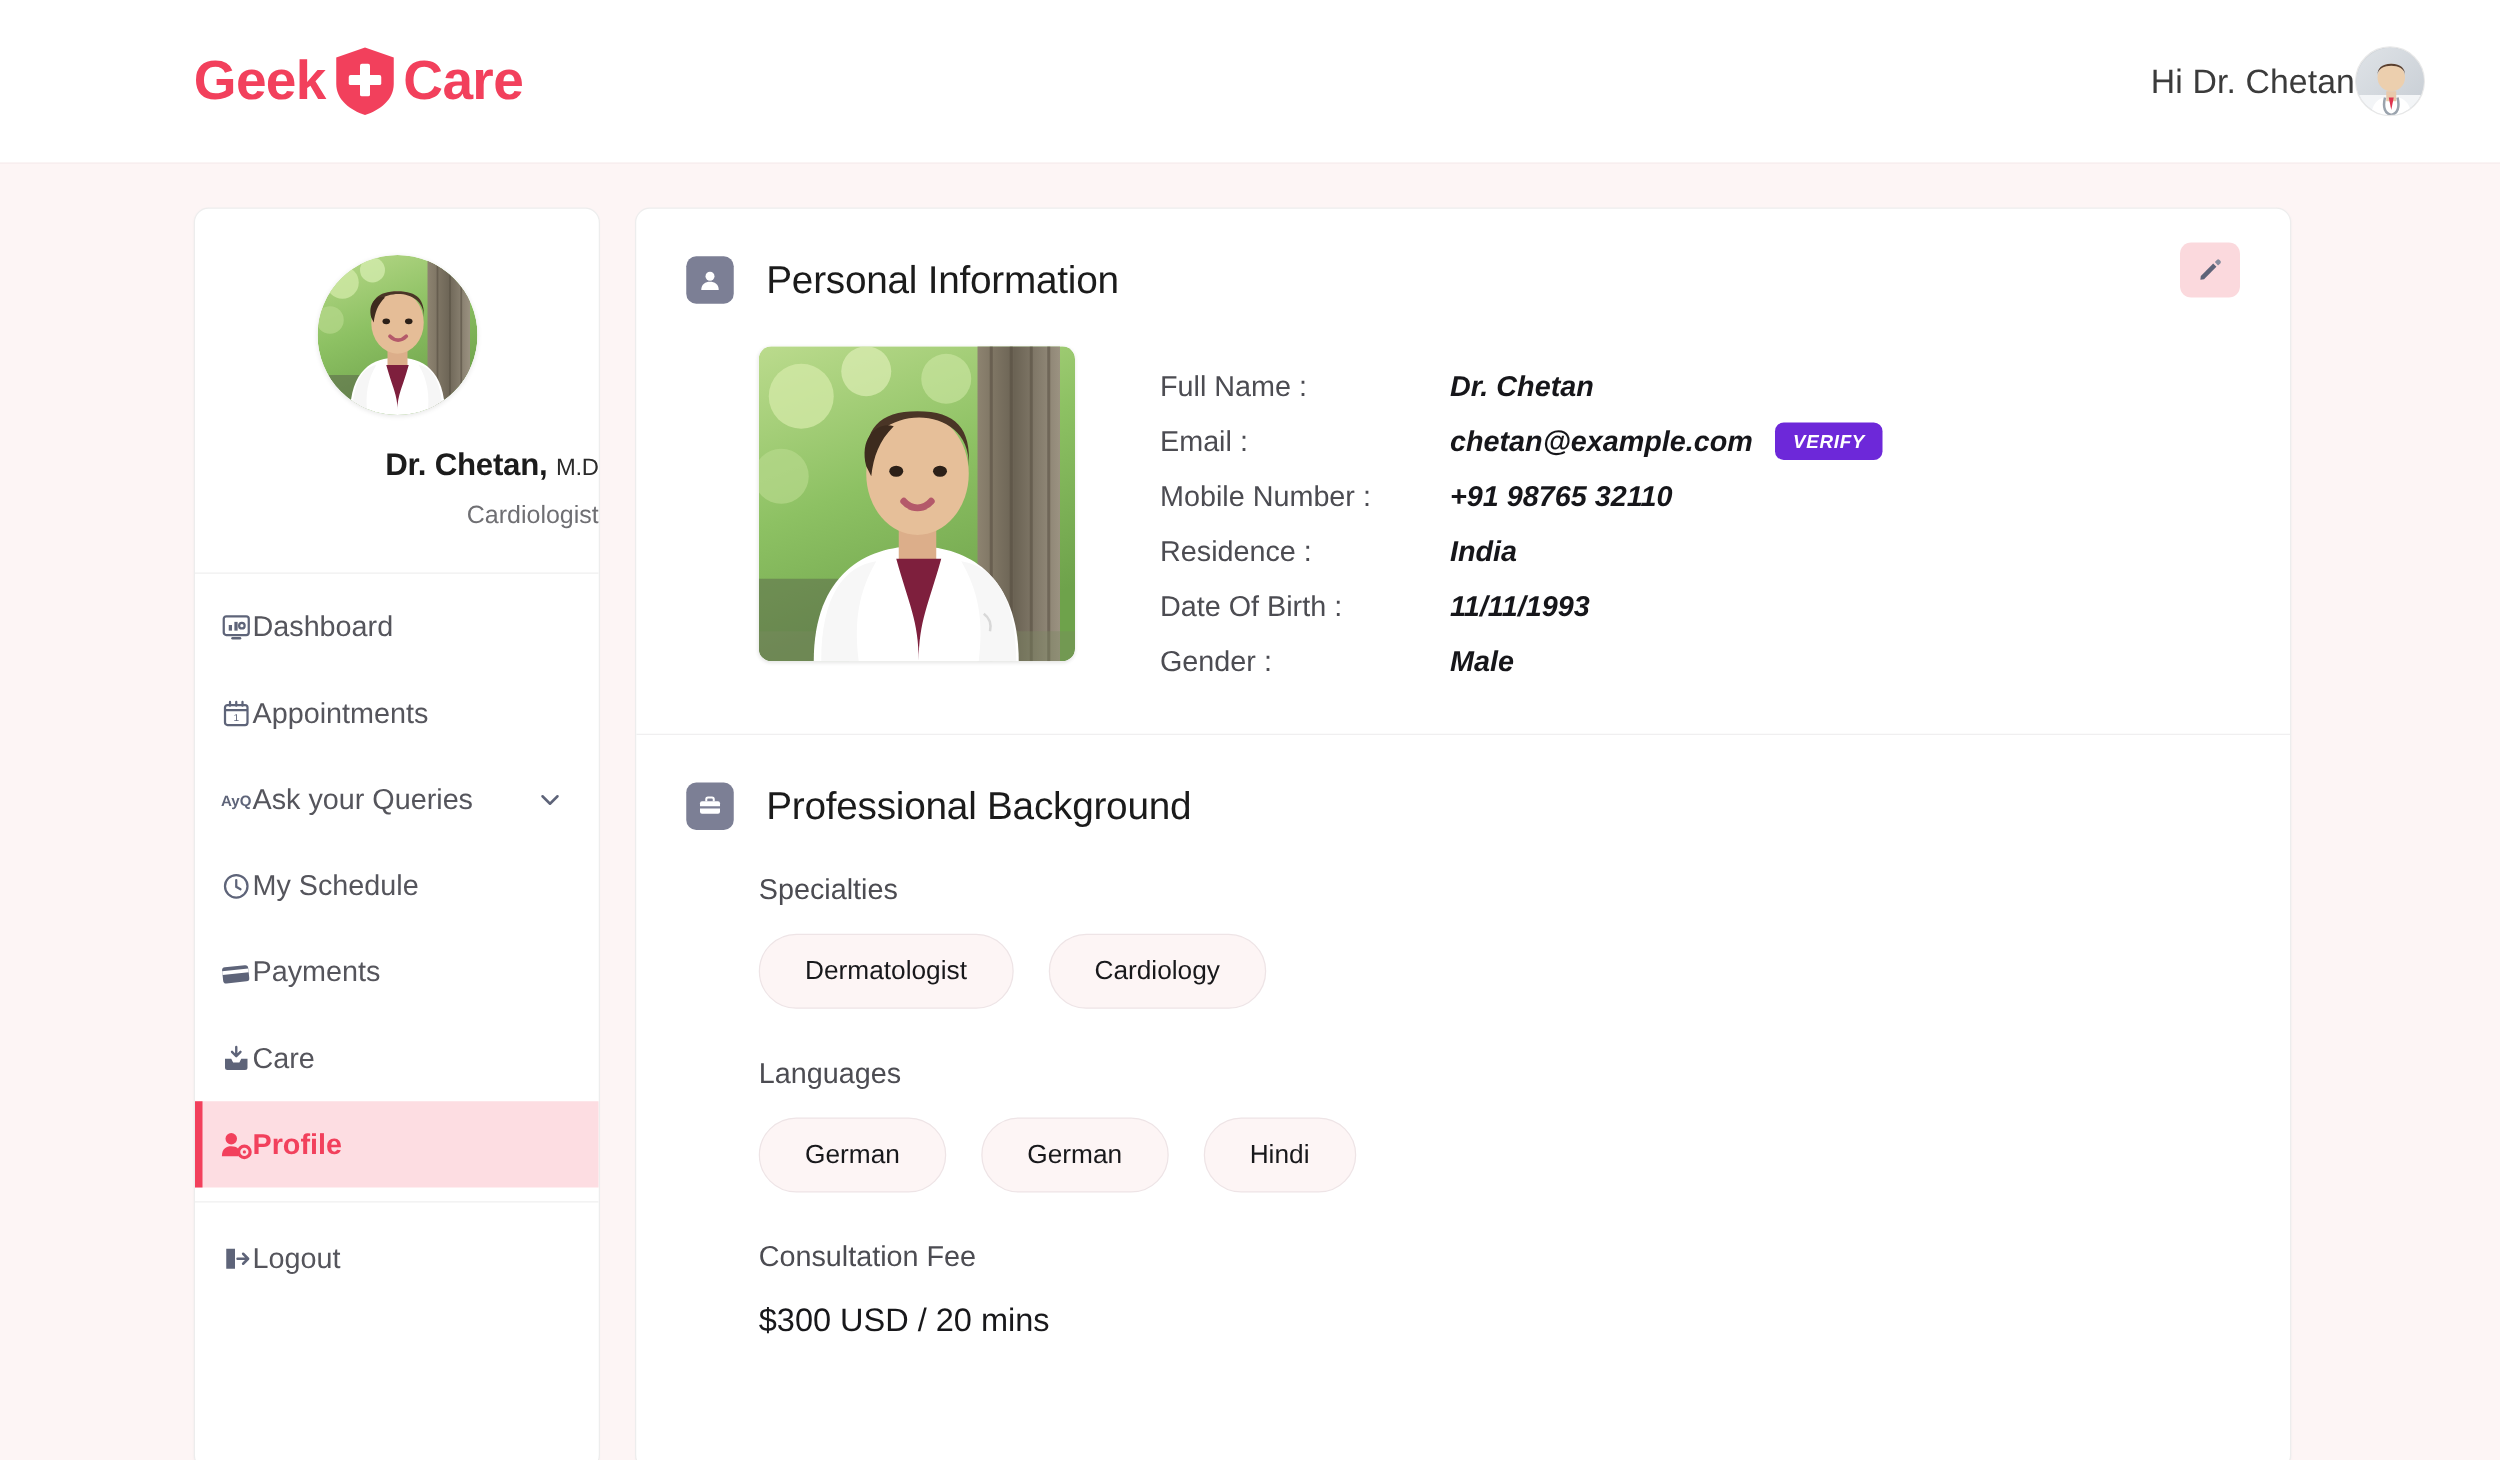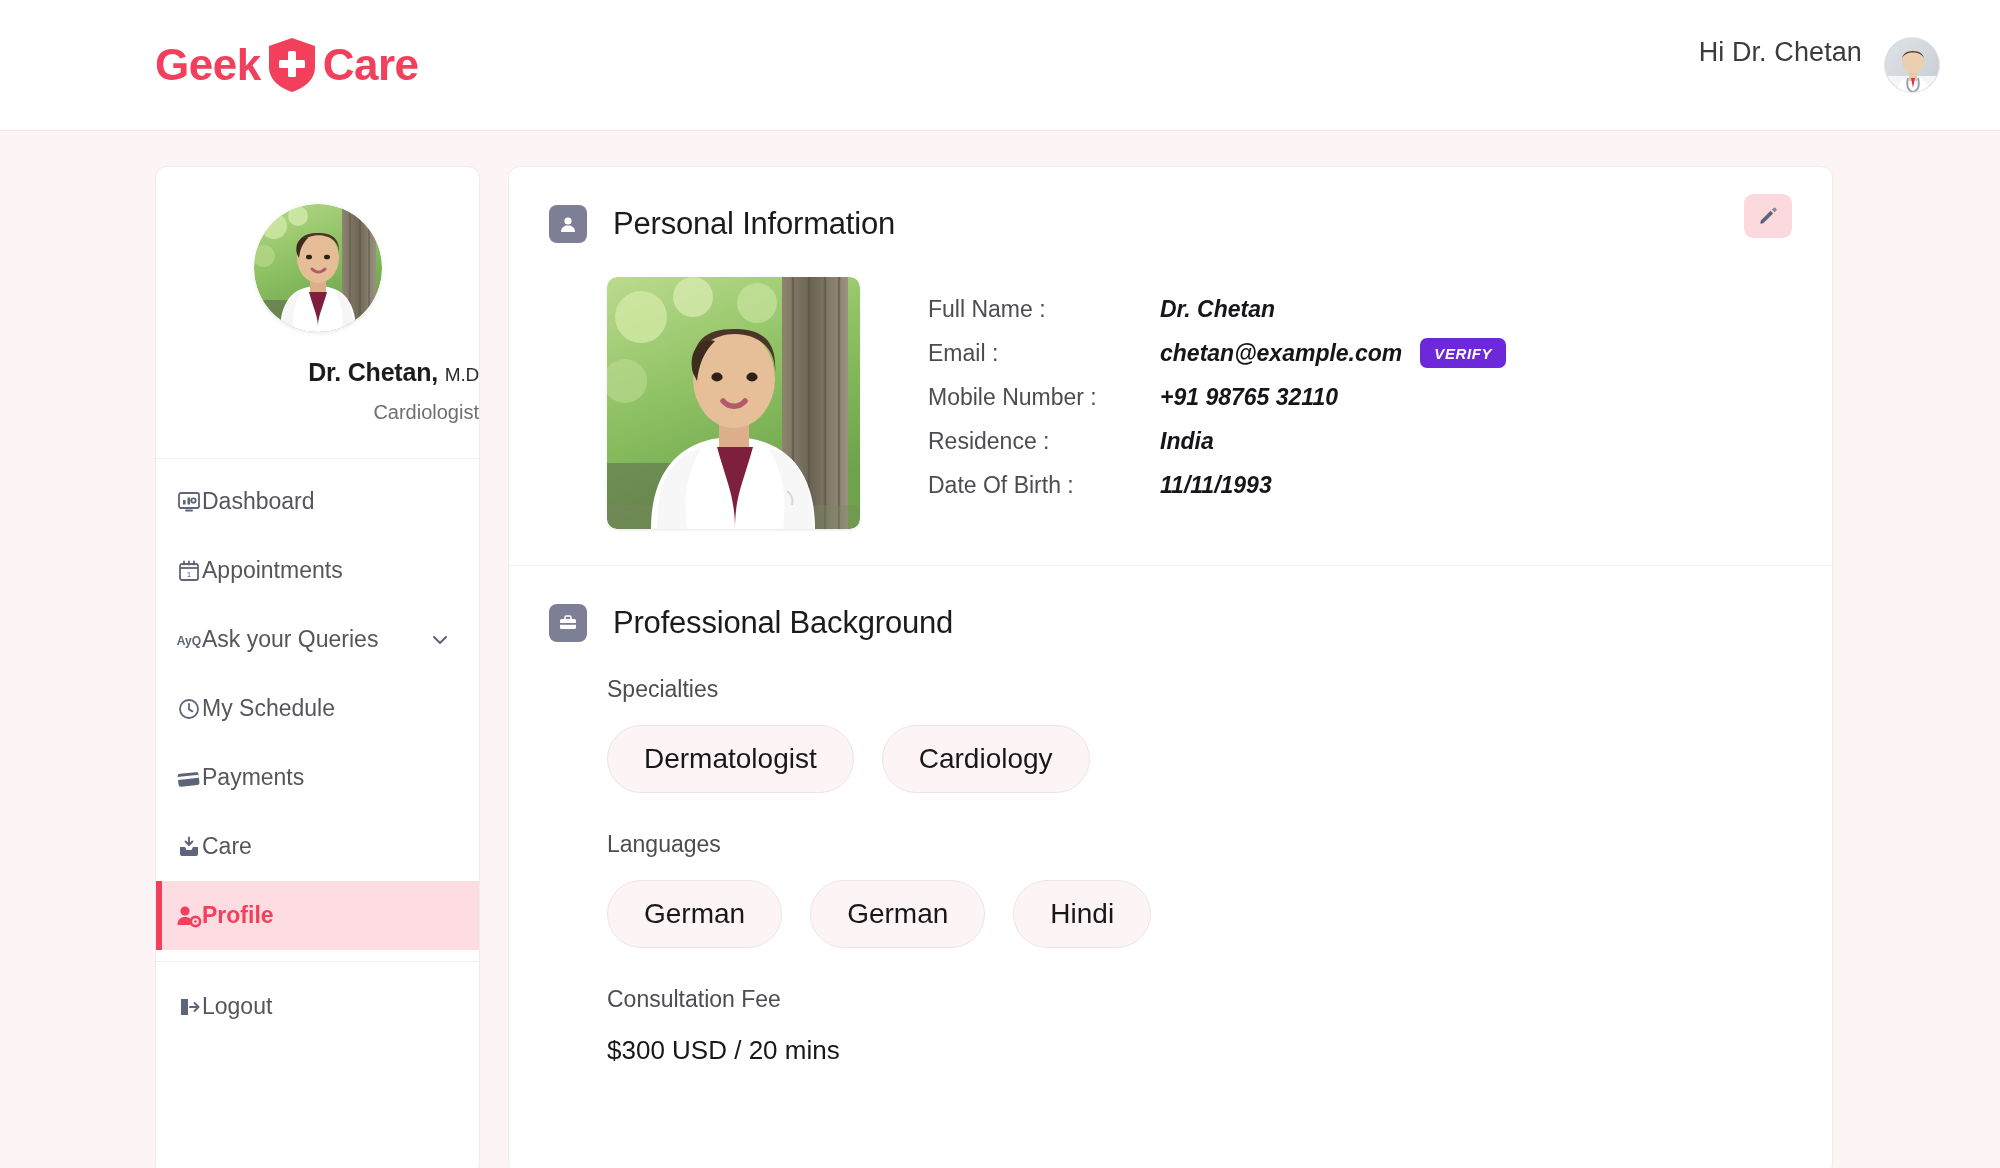--- a/index.html
+++ b/index.html
@@ -24,21 +24,21 @@
   .logo-text {
     font-size: 44px; font-weight: bold; color: #f2405c;
     letter-spacing: -0.5px; line-height: 1;
   }
   .shield {
     position: relative; width: 50px; height: 56px; margin: 0 6px;
     flex: 0 0 auto;
   }
   .shield svg { display: block; width: 50px; height: 56px; }
 
-  .user-area { display: flex; gap: 22px; }
+  .user-area { display: flex; align-items: center; }
   .user-greet { font-size: 27px; color: #3b3b3b; letter-spacing: 0.1px; }
   .avatar-sm {
     width: 56px; height: 56px; border-radius: 50%;
     overflow: hidden; border: 1px solid #e8e8e8;
     position: relative; background: #cfd4da;
   }
   .avatar-sm svg { display: block; width: 56px; height: 56px; }
 
   
   .content { position: absolute; top: 131px; left: 0; width: 2000px; height: 1037px; }
@@ -128,21 +128,21 @@
     background: #6d28d9; color: #ffffff;
     font-size: 15px; font-weight: bold; letter-spacing: 0.6px;
     padding: 7px 14px 6px; border-radius: 7px; cursor: pointer;
   }
 
   .field-label { font-size: 23px; color: #4c4c52; margin: 0 0 22px 58px; }
   .chip-row { display: flex; gap: 28px; margin: 0 0 38px 58px; }
   .chip {
     border: 1px solid #eee4e6; background: #fdf5f5;
     border-radius: 40px; padding: 17px 36px;
-    font-size: 28px; color: #18181b; cursor: pointer;
+    font-size: 21px; color: #18181b; cursor: pointer;
   }
   .fee { font-size: 26px; color: #18181b; margin-left: 58px; }
   .pro-body { padding-bottom: 8px; }
 </style>
 </head>
 <body>
 
 <div class="page">
 
   <div class="topbar">
@@ -427,20 +427,26 @@
               <span class="info-value">
                   <span>India</span>
                 </span>
             </div>
             <div class="info-row">
               <span class="info-label">Date Of Birth :</span>
               <span class="info-value">
                   <span>11/11/1993</span>
                 </span>
             </div>
+            <div class="info-row">
+              <span class="info-label">Gender :</span>
+              <span class="info-value">
+                  <span>Male</span>
+                </span>
+            </div>
           </div>
         </div>
       </div>
 
       <div class="section pro-body">
         <div class="sec-head">
           <span class="sec-icon">
             <svg width="22" height="22" viewBox="0 0 22 22">
                 <rect x="3" y="7" width="16" height="10" rx="1.6" fill="#ffffff"></rect>
                 <path d="M8 7 V5.4 a1.4 1.4 0 0 1 1.4-1.4 h3.2 A1.4 1.4 0 0 1 14 5.4 V7" fill="none" stroke="#ffffff" stroke-width="1.6"></path>

